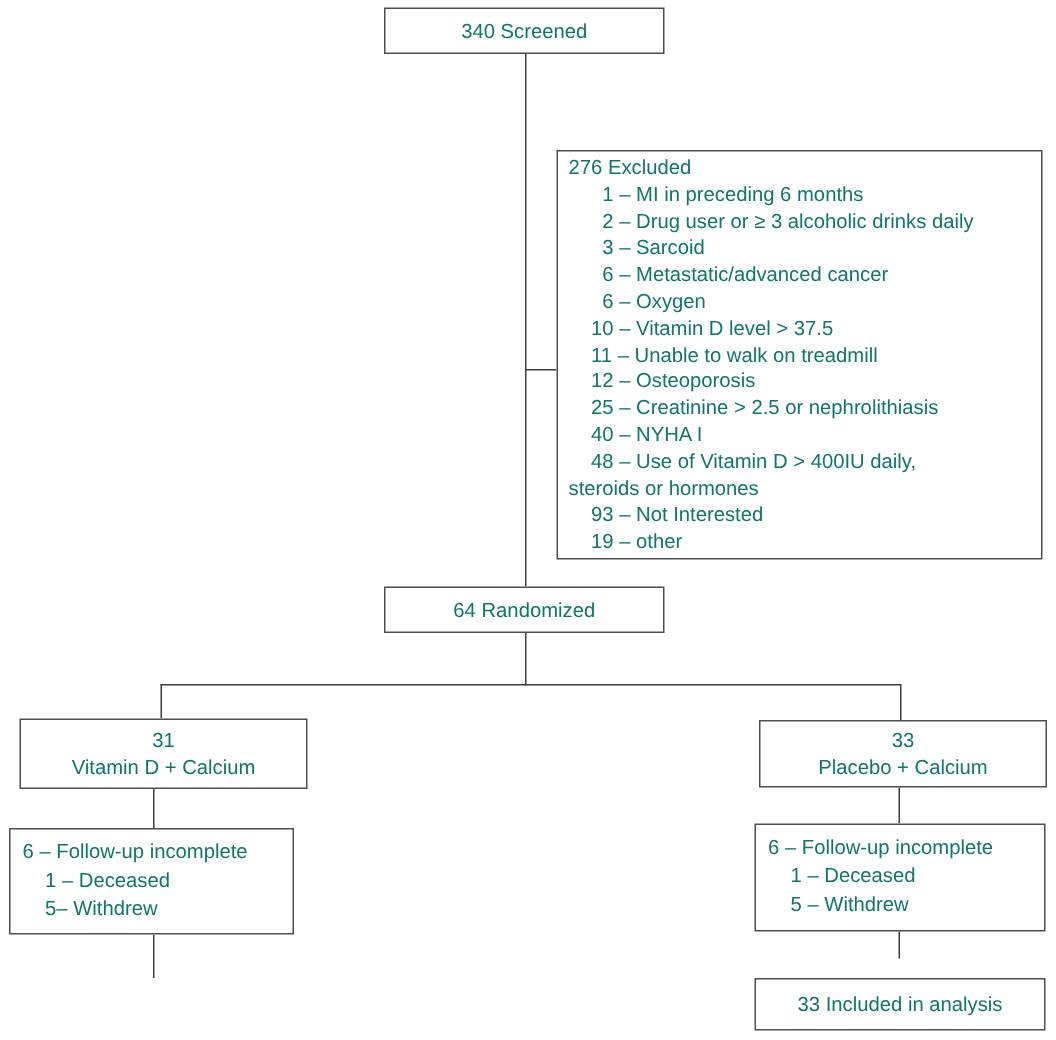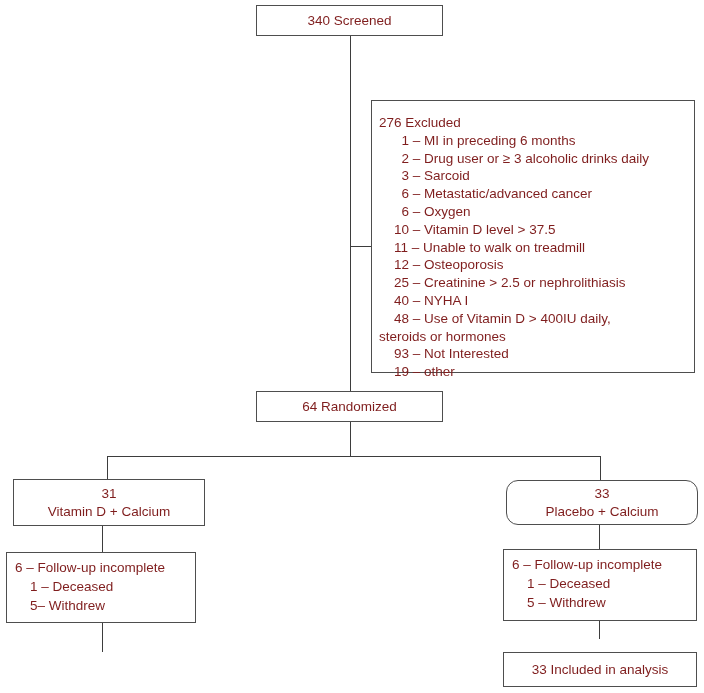--- a/index.html
+++ b/index.html
@@ -2,41 +2,41 @@
 <html><head>
 <meta charset="utf-8">
 <style>
   html, body { margin: 0; padding: 0; background: #ffffff; }
   #canvas {
     position: relative;
     width: 704px;
     height: 693px;
     background: #ffffff;
     font-family: "Liberation Sans", "DejaVu Sans", sans-serif;
-    color: #7f1d1d;
+    color: #0f766e;
     font-size: 13.5px;
     overflow: hidden;
   }
   .box {
     position: absolute;
     border: 1px solid #4e4e4e;
     background: #ffffff;
     box-sizing: border-box;
   }
   .box.center {
     display: flex;
     flex-direction: column;
     justify-content: center;
     text-align: center;
     line-height: 18px;
   }
   .box.pretext {
     white-space: pre;
     line-height: 17.8px;
-    padding: 13px 4px 0 7px;
+    padding: 2px 4px 0 7px;
   }
   .box.fubox {
     white-space: pre;
     line-height: 19px;
     padding: 5px 4px 11px 8px;
   }
   .line { position: absolute; background: #3d3d3d; }
   .vline { width: 1px; }
   .hline { height: 1px; }
 </style>
@@ -78,21 +78,21 @@
 
   <div class="box center" style="left:256px; top:391px; width:187px; height:31px;">
     <span>64 Randomized</span>
   </div>
 
   <div class="box center" style="left:13px; top:479px; width:192px; height:47px;align-items:center;">
     <span>31</span>
     <span>Vitamin D + Calcium</span>
   </div>
 
-  <div class="box center" style="left:506px; top:480px; width:192px; height:45px;border-radius:12px;">
+  <div class="box center" style="left:506px; top:480px; width:192px; height:45px;">
     <span>33</span>
     <span>Placebo + Calcium</span>
   </div>
 
   <div class="box fubox" style="left:6px; top:552px; width:190px; height:71px;">6 – Follow-up incomplete
     1 – Deceased
     5– Withdrew</div>
 
   <div class="box fubox" style="left:503px; top:549px; width:194px; height:72px;">6 – Follow-up incomplete
     1 – Deceased

